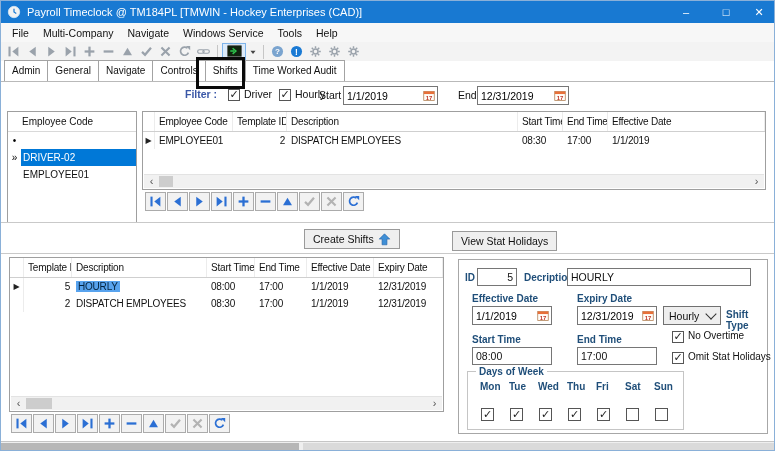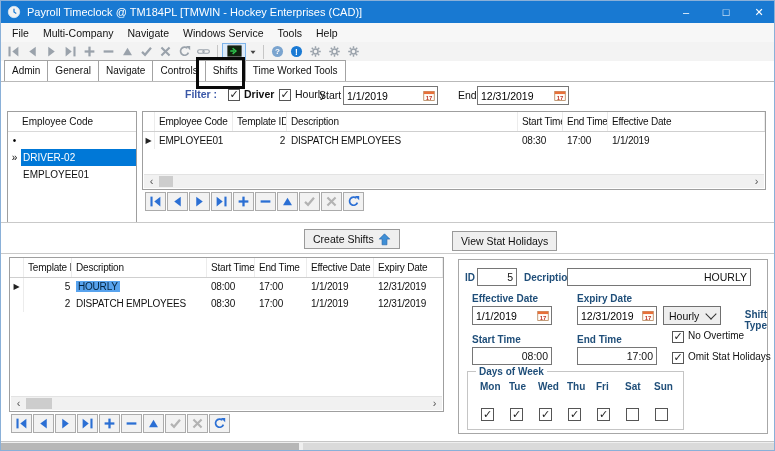--- a/index.html
+++ b/index.html
@@ -51,21 +51,21 @@
   .sarrow{position:absolute;top:0;width:13px;height:13px;display:flex;align-items:center;justify-content:center;font-size:11px;color:#555;line-height:1;}
   .sthumb{position:absolute;top:1px;height:11px;background:#cdcdcd;}
   
   .nav{position:absolute;display:flex;gap:1px;}
   .nbtn{width:21px;height:19px;border:1px solid #ababab;background:#f2f2f2;display:flex;align-items:center;justify-content:center;box-sizing:border-box;}
   
   .btn{position:absolute;height:20px;border:1px solid #9a9a9a;background:#efefef;display:flex;align-items:center;justify-content:center;gap:4px;font-size:10.5px;color:#111;padding:0 8px;box-sizing:border-box;}
   .divider{position:absolute;left:0;right:0;height:1px;background:#c9c9c9;}
   
   .detail{position:absolute;left:457px;top:177px;width:310px;height:175px;border:1px solid #a7a7a7;background:#fff;box-sizing:border-box;}
-  .detail .fl{position:absolute;text-align:right;}
+  .detail .fl{position:absolute;}
   .combo{position:absolute;height:19px;border:1px solid #707070;background:#eee;display:flex;align-items:center;font-size:10.5px;color:#111;padding-left:5px;box-sizing:border-box;}
   .chev{width:7px;height:7px;border-right:1.5px solid #333;border-bottom:1.5px solid #333;transform:rotate(45deg);margin:-3px 5px 0 auto;}
   fieldset.dow{position:absolute;left:8px;top:106px;width:212px;height:62px;border:1px solid #c5c5c5;margin:0;padding:0;}
   fieldset.dow legend{font-size:10px;color:var(--label-navy,#1f4e79);font-weight:600;margin-left:8px;padding:0 3px;}
   .dow-row{display:flex;padding-left:12px;margin-top:4px;}
   .dow-col{width:29px;display:flex;flex-direction:column;align-items:flex-start;gap:16px;}
   .dow-col .cb{width:13px;height:13px;margin-left:1px;}
   
   .statusbar{position:absolute;top:440px;left:0;right:0;height:11px;background:#efefef;border-top:1px solid #c5c5c5;}
   .statusbar .seg1{position:absolute;left:0;top:1px;width:298px;height:9px;background:#b7b7b7;}
@@ -217,29 +217,29 @@
         </svg>
       </span>
     </div>
 
   <div class="tabbar" id="tabbar">
       <span class="tab">Admin</span>
       <span class="tab">General</span>
       <span class="tab">Navigate</span>
       <span class="tab">Controls</span>
       <span class="tab">Shifts</span>
-      <span class="tab">Time Worked Tools</span>
+      <span class="tab">Time Worked Audit</span>
     </div>
   <div class="annotation" id="annotation" style="left: 194.547px; top: 56px; width: 43.0156px; height: 26px;"></div>
 
   <div class="content">
 
     <span class="abs filterlbl" style="left:184px;top:6px;">Filter :</span>
     <span class="abs cb checked" style="left:227px;top:7px;"></span>
-    <span class="abs lbl" style="left:243px;top:6px;font-weight:bold;">Driver</span>
+    <span class="abs lbl" style="left:243px;top:6px;">Driver</span>
     <span class="abs cb checked" style="left:278px;top:7px;"></span>
     <span class="abs lbl" style="left:294px;top:6px;">Hourly</span>
     <span class="abs lbl" style="left:318px;top:7px;">Start</span>
     <div class="datebox" style="left:342px;top:4px;width:95px;height:19px;">
       <input value="1/1/2019" style="">
       <span class="calbtn">
           <svg width="12" height="12" viewBox="0 0 16 16" xmlns="http://www.w3.org/2000/svg">
             <rect x="1" y="2" width="14" height="12" fill="#fffdf8" stroke="#b07c4f"></rect>
             <rect x="1" y="2" width="14" height="3.4" fill="#e8703a"></rect>
             <text x="8" y="12.8" text-anchor="middle" font-size="8" font-weight="bold" fill="#c0392b">17</text>

